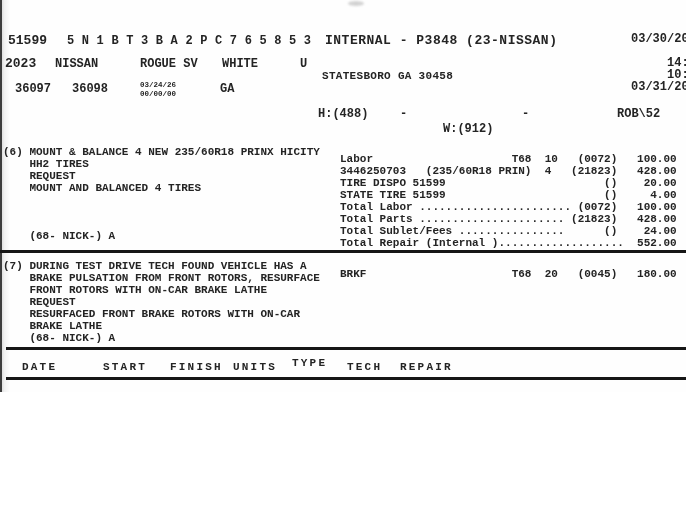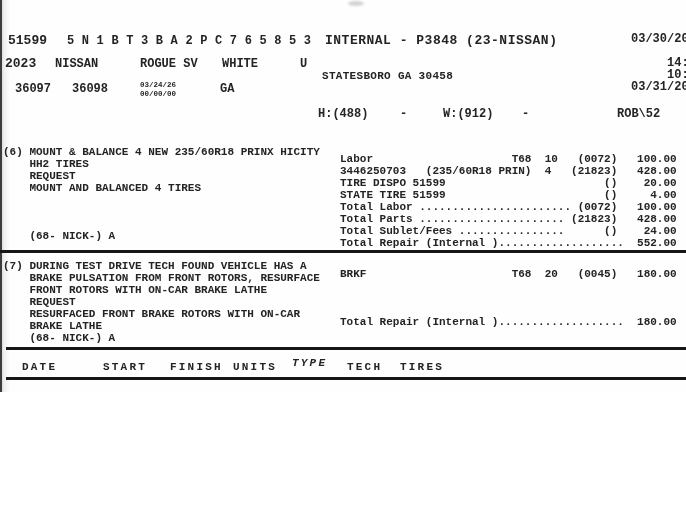--- a/index.html
+++ b/index.html
@@ -60,36 +60,36 @@
 
   <span class="abs f12" style="left:15px;top:82px;">36097</span>
   <span class="abs f12" style="left:72px;top:82px;">36098</span>
   <span class="abs f7" style="left:140px;top:81px;">03/24/26</span>
   <span class="abs f7" style="left:140px;top:90px;">00/00/00</span>
   <span class="abs f12" style="left:220px;top:82px;">GA</span>
   <span class="abs f12 ralign" style="right:10px;top:80px;">03/31/2026</span>
 
   <span class="abs f12" style="left:318px;top:107px;">H:(488)</span>
   <span class="abs f12" style="left:400px;top:107px;">-</span>
-  <span class="abs f12" style="left:443px;top:107px;">W:(912)</span>
+  <span class="abs f12" style="left:443px;top:122px;">W:(912)</span>
   <span class="abs f12" style="left:522px;top:107px;">-</span>
   <span class="abs f12" style="left:617px;top:107px;">ROB\52</span>
 
   <div class="col" style="left:3px;top:146px;"><div class="ln">(6) MOUNT &amp; BALANCE 4 NEW 235/60R18 PRINX HICITY</div><div class="ln">    HH2 TIRES</div><div class="ln">    REQUEST</div><div class="ln">    MOUNT AND BALANCED 4 TIRES</div><div class="ln"></div><div class="ln"></div><div class="ln"></div><div class="ln">    (68- NICK-) A</div></div>
   <div class="col" style="left:340px;top:153px;"><div class="ln">Labor                     T68  10   (0072)   100.00</div><div class="ln">3446250703   (235/60R18 PRIN)  4   (21823)   428.00</div><div class="ln">TIRE DISPO 51599                        ()    20.00</div><div class="ln">STATE TIRE 51599                        ()     4.00</div><div class="ln">Total Labor ....................... (0072)   100.00</div><div class="ln">Total Parts ...................... (21823)   428.00</div><div class="ln">Total Sublet/Fees ................      ()    24.00</div><div class="ln">Total Repair (Internal )...................  552.00</div></div>
 
   <div class="rule" style="left:0;right:0;top:250px;height:2.5px;"></div>
 
   <div class="col" style="left:3px;top:260px;"><div class="ln">(7) DURING TEST DRIVE TECH FOUND VEHICLE HAS A</div><div class="ln">    BRAKE PULSATION FROM FRONT ROTORS, RESURFACE</div><div class="ln">    FRONT ROTORS WITH ON-CAR BRAKE LATHE</div><div class="ln">    REQUEST</div><div class="ln">    RESURFACED FRONT BRAKE ROTORS WITH ON-CAR</div><div class="ln">    BRAKE LATHE</div><div class="ln">    (68- NICK-) A</div></div>
-  <div class="col" style="left:340px;top:268px;"><div class="ln">BRKF                      T68  20   (0045)   180.00</div><div class="ln"></div><div class="ln"></div><div class="ln"></div><div class="ln">Total Repair (Internal )...................  180.00</div></div>
+  <div class="col" style="left:340px;top:268px;"><div class="ln">BRKF                      T68  20   (0045)   180.00</div><div class="ln"></div><div class="ln"></div><div class="ln"></div></div>
 
   <div class="rule" style="left:6px;right:0;top:347px;"></div>
 
   <span class="hdr" style="left:22px;top:361px;">DATE</span>
   <span class="hdr" style="left:103px;top:361px;">START</span>
   <span class="hdr" style="left:170px;top:361px;">FINISH</span>
   <span class="hdr" style="left:233px;top:361px;">UNITS</span>
-  <span class="hdr" style="left:292px;top:357px;font-style:italic;">TYPE</span>
+  <span class="hdr" style="left:292px;top:357px;">TYPE</span>
   <span class="hdr" style="left:347px;top:361px;">TECH</span>
-  <span class="hdr" style="left:400px;top:361px;">TIRES</span>
+  <span class="hdr" style="left:400px;top:361px;">REPAIR</span>
 
   <div class="rule" style="left:6px;right:0;top:377px;"></div>
 </div>
 
 </body></html>

